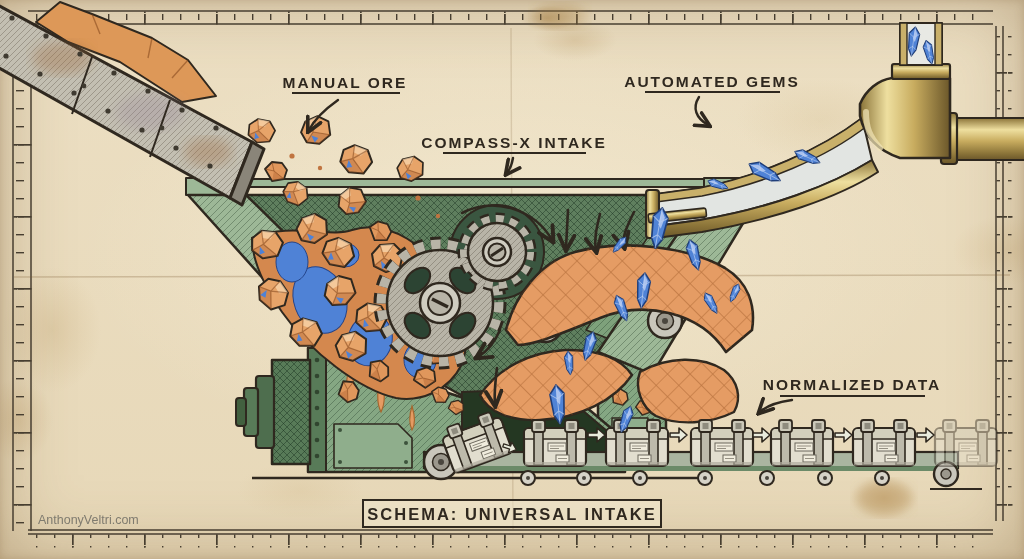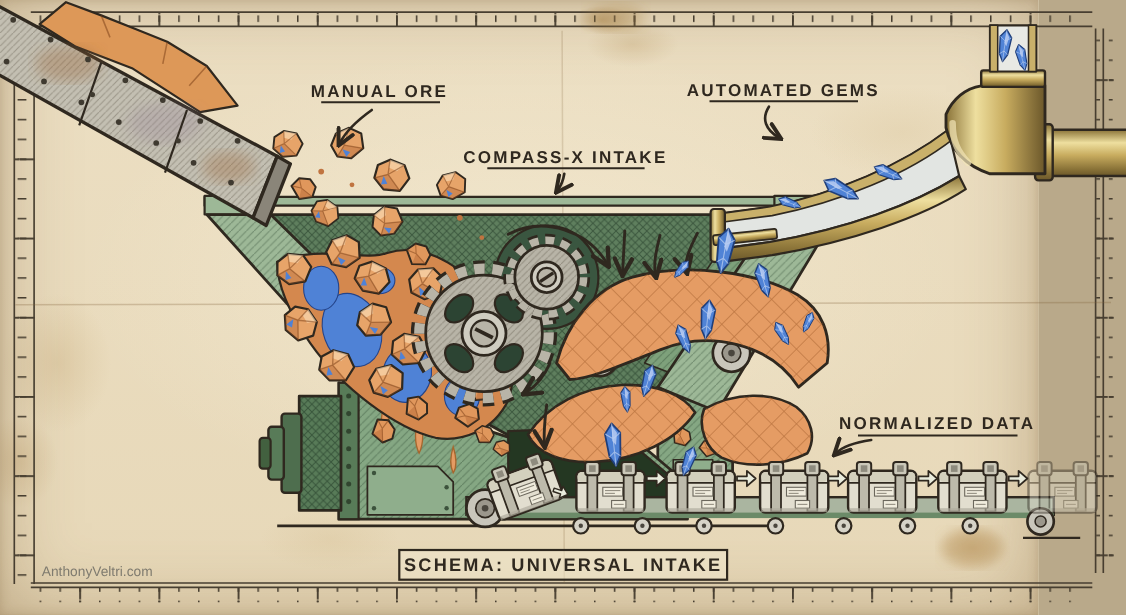--- a/index.html
+++ b/index.html
@@ -1,17 +1,17 @@
 <!DOCTYPE html>
 <html><head>
 <meta charset="utf-8">
 <style>
   html,body{margin:0;padding:0;}
   body{width:1024px;height:559px;overflow:hidden;background:#b9a98a;}
-  .stage{position:relative;width:944px;height:559px;font-family:"Liberation Sans",sans-serif;}
+  .stage{position:relative;width:1024px;height:559px;font-family:"Liberation Sans",sans-serif;}
   .paper{
     position:absolute;inset:0;
     background:
       radial-gradient(40px 18px at 548px 18px, rgba(170,132,76,.45), rgba(170,132,76,0) 70%),
       radial-gradient(60px 30px at 575px 40px, rgba(190,158,104,.30), rgba(190,158,104,0) 70%),
       radial-gradient(46px 30px at 884px 498px, rgba(186,148,92,.42), rgba(186,148,92,0) 72%),
       radial-gradient(70px 90px at 52px 330px, rgba(196,166,114,.30), rgba(196,166,114,0) 70%),
       radial-gradient(50px 60px at 18px 420px, rgba(186,152,98,.28), rgba(186,152,98,0) 70%),
       radial-gradient(80px 50px at 1008px 250px, rgba(198,168,116,.25), rgba(198,168,116,0) 70%),
       radial-gradient(120px 60px at 820px 120px, rgba(210,186,138,.22), rgba(210,186,138,0) 70%),

